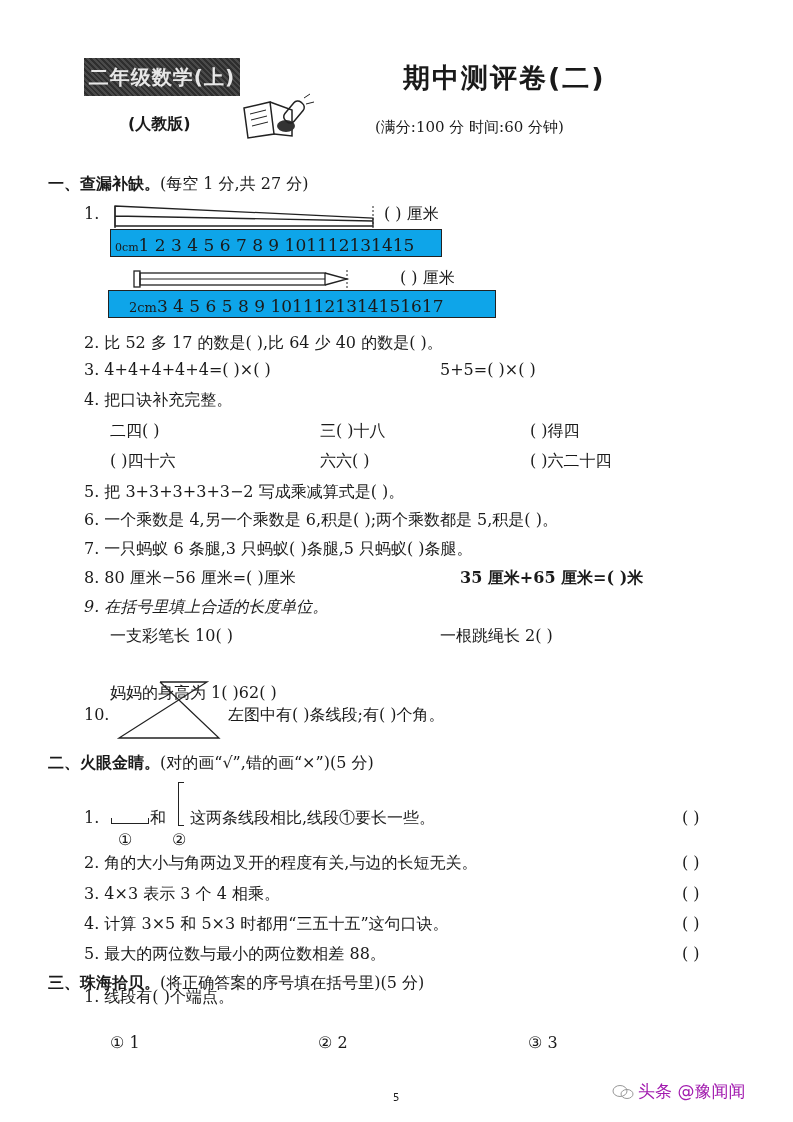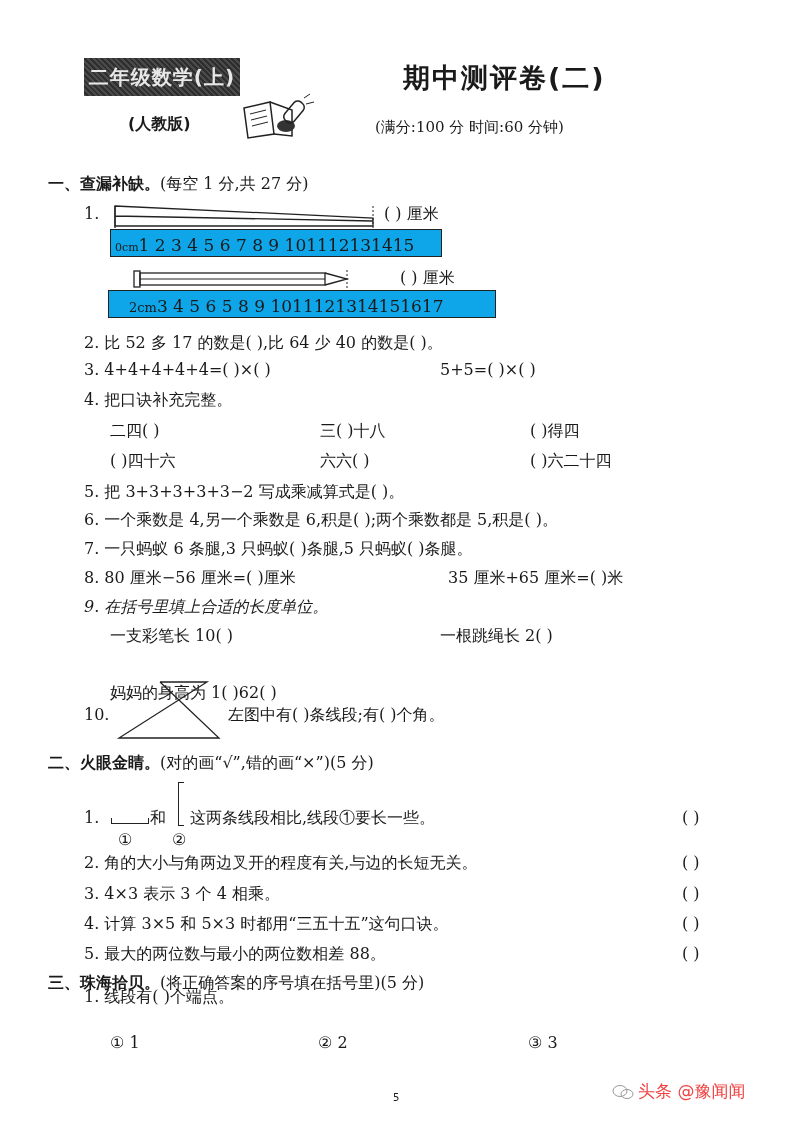--- a/index.html
+++ b/index.html
@@ -12,21 +12,21 @@
            font-family:"DejaVu Sans", sans-serif; letter-spacing:1px; }
   .edition { left:128px; top:114px; font-size:16px; font-weight:bold; font-family:"DejaVu Sans", sans-serif; }
   .title { left:403px; top:60px; font-size:27px; font-weight:bold; font-family:"DejaVu Sans", sans-serif; letter-spacing:2px; }
   .subtitle { left:375px; top:118px; font-size:15px; }
   .sec { font-size:16px; font-weight:bold; font-family:"DejaVu Sans", sans-serif; }
   .sec .note { font-weight:normal; font-family:"DejaVu Serif", serif; }
   .q { font-size:16px; }
   .ruler { border:1.5px solid #222; background:#0ea5e9; }
   .ruler-nums { position:absolute; bottom:1px; left:4px; font-size:17px; letter-spacing:0px; }
   .footer-num { left:393px; top:1092px; font-size:10px; font-family:"DejaVu Sans", sans-serif; }
-  .watermark { left:612px; top:1080px; font-size:17px; color:#ef4444; font-family:"DejaVu Sans", sans-serif; }
+  .watermark { left:612px; top:1080px; font-size:17px; color:#a21caf; font-family:"DejaVu Sans", sans-serif; }
 </style>
 </head>
 <body>
 
 <div class="abs badge">二年级数学(上)</div>
 <div class="abs edition">(人教版)</div>
 <div class="abs" style="left:240px;top:90px;width:80px;height:50px;">
   <svg width="80" height="50" viewBox="0 0 80 50">
     <path d="M4 18 L30 12 L34 44 L8 48 Z" fill="none" stroke="#222" stroke-width="1.5"></path>
     <path d="M30 12 L52 20 L52 46 L34 44" fill="none" stroke="#222" stroke-width="1.5"></path>
@@ -80,21 +80,21 @@
 <div class="abs q" style="left:110px;top:421px;">二四(          )</div>
 <div class="abs q" style="left:320px;top:421px;">三(          )十八</div>
 <div class="abs q" style="left:530px;top:421px;">(          )得四</div>
 <div class="abs q" style="left:110px;top:451px;">(          )四十六</div>
 <div class="abs q" style="left:320px;top:451px;">六六(          )</div>
 <div class="abs q" style="left:530px;top:451px;">(          )六二十四</div>
 <div class="abs q" style="left:84px;top:482px;">5. 把 3+3+3+3+3−2 写成乘减算式是(                        )。</div>
 <div class="abs q" style="left:84px;top:510px;">6. 一个乘数是 4,另一个乘数是 6,积是(       );两个乘数都是 5,积是(       )。</div>
 <div class="abs q" style="left:84px;top:539px;">7. 一只蚂蚁 6 条腿,3 只蚂蚁(          )条腿,5 只蚂蚁(          )条腿。</div>
 <div class="abs q" style="left:84px;top:568px;">8. 80 厘米−56 厘米=(          )厘米</div>
-<div class="abs q" style="left:448px;top:568px;">35 厘米+65 厘米=(          )米</div>
+<div class="abs q" style="left:460px;top:568px;font-weight:bold;">35 厘米+65 厘米=(          )米</div>
 <div class="abs q" style="left:84px;top:597px;font-style:italic;">9. 在括号里填上合适的长度单位。</div>
 <div class="abs q" style="left:110px;top:626px;">一支彩笔长 10(          )</div>
 <div class="abs q" style="left:440px;top:626px;">一根跳绳长 2(          )</div>
 <div class="abs q" style="left:110px;top:655px;margin-top:28px;">妈妈的身高为 1(       )62(       )</div>
 <div class="abs q" style="left:84px;top:705px;">10.</div>
 <div class="abs" style="left:115px;top:680px;width:110px;height:62px;">
   <svg width="110" height="62">
       <polyline points="45,2 92,2 4,58 104,58 45,2" fill="none" stroke="#222" stroke-width="1.3"></polyline>
     </svg>
 </div>

